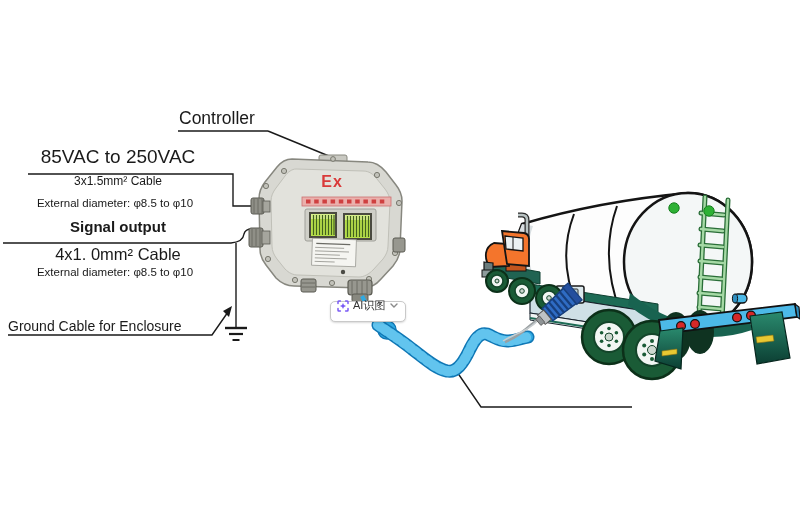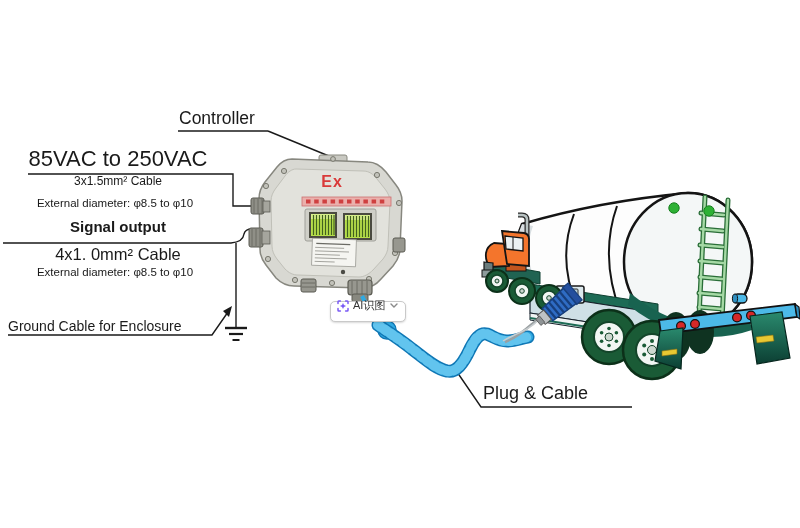--- a/index.html
+++ b/index.html
@@ -311,28 +311,27 @@
           <path d="M -1,-9.3 L -1,9.3"></path>
       <path d="M 4,-9.6 L 4,9.6"></path>
           <path d="M 9,-9.8 L 9,9.8"></path>
     </g>
     <rect x="-23" y="-6" width="8" height="12" fill="#bfc3c5" stroke="#555" stroke-width="1"></rect>
     <rect x="-27" y="-4" width="5" height="8" fill="#8f9496" stroke="#555" stroke-width="0.8"></rect>
   </g>
 </svg>
 
 <div class="lbl" style="left:179px;top:108px;font-size:17.5px;text-align:center;">Controller</div>
-<div class="lbl ctr" style="left:12px;top:146px;width:212px;font-size:22px;">85VAC to 250VAC</div>
+<div class="lbl ctr" style="left:12px;top:146px;width:212px;font-size:19px;">85VAC to 250VAC</div>
 <div class="lbl ctr" style="left:12px;top:175px;width:212px;font-size:12px;">3x1.5mm² Cable</div>
 <div class="lbl ctr" style="left:6px;top:197px;width:218px;font-size:11.5px;">External diameter: φ8.5 to φ10</div>
 <div class="lbl ctr" style="left:12px;top:218px;width:212px;font-size:15px;font-weight:bold;">Signal output</div>
 <div class="lbl ctr" style="left:12px;top:245px;width:212px;font-size:16.5px;">4x1. 0mm² Cable</div>
 <div class="lbl ctr" style="left:6px;top:266px;width:218px;font-size:11.5px;">External diameter: φ8.5 to φ10</div>
 <div class="lbl" style="left:8px;top:318px;font-size:14px;">Ground Cable for Enclosure</div>
-<div class="lbl" style="left:483px;top:383px;font-size:18px;">Plug &amp; Cable</div>
 <div class="lbl ctr ex-mark" style="left:314px;top:173px;width:36px;font-size:16px;">Ex</div>
 
 <div class="ai-btn">
   <span style="display:flex;">
     <svg width="12" height="12" viewBox="0 0 12 12">
       <g stroke="#7a5af5" stroke-width="1.5" fill="none" stroke-linecap="round">
         <path d="M 1,3.4 V 1.8 Q 1,1 1.8,1 H 3.4"></path>
         <path d="M 8.6,1 H 10.2 Q 11,1 11,1.8 V 3.4"></path>
         <path d="M 11,8.6 V 10.2 Q 11,11 10.2,11 H 8.6"></path>
         <path d="M 3.4,11 H 1.8 Q 1,11 1,10.2 V 8.6"></path>

